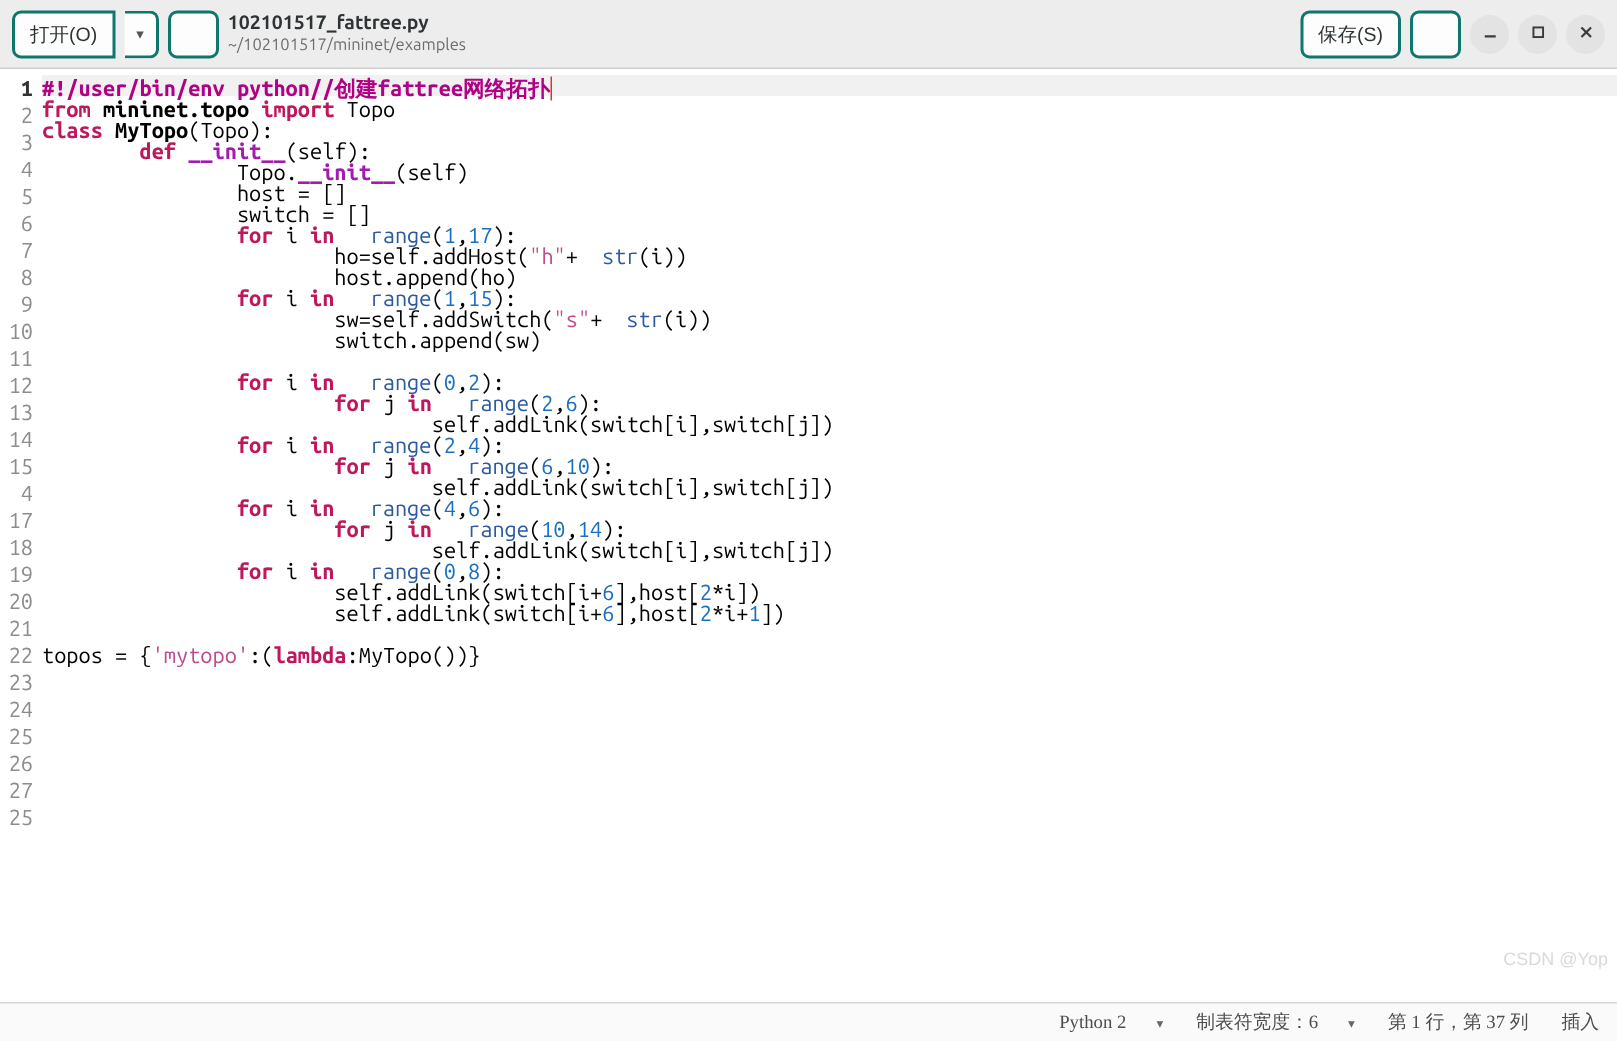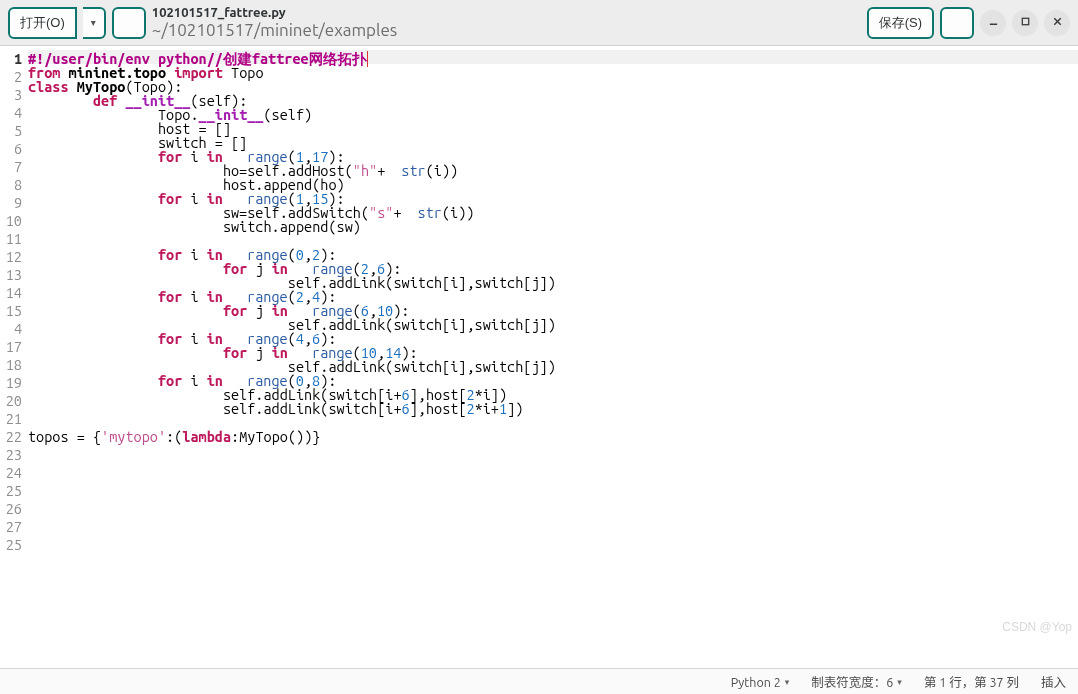--- a/index.html
+++ b/index.html
@@ -20,21 +20,21 @@
       background: #ededed;
       border-bottom: 1px solid #cfcfcf;
       display: flex;
       align-items: center;
       padding: 6px 8px;
       gap: 6px;
     }
     .hb-left, .hb-right { display: flex; align-items: center; gap: 6px; }
     .hb-center { flex: 1; text-align: left; line-height: 1.2; }
     .hb-title { font-weight: 600; font-size: 13px; color: #2e3436; }
-    .hb-subtitle { font-size: 17px; color: #6d6d6d; }
+    .hb-subtitle { font-size: 11px; color: #6d6d6d; }
     .btn {
       background: #fdfdfd;
       border: 2px solid #0f766e;
       border-radius: 6px;
       padding: 6px 10px;
       font-size: 13px;
       color: #2e3436;
       display: inline-flex;
       align-items: center;
       gap: 4px;
@@ -104,24 +104,24 @@
       border-top: 1px solid #d7d7d7;
       background: #fafafa;
       display: flex;
       align-items: center;
       justify-content: flex-end;
       gap: 22px;
       padding: 0 12px;
       font-size: 12.5px;
       color: #4d4d4d;
     }
-    .status-item { display: inline-flex; align-items: center; gap: 4px; cursor: pointer; }
+    .status-item { display: inline-flex; align-items: center; gap: 20px; cursor: pointer; font-family: Liberation Serif, serif; }
     .status-item .chev { font-size: 9px; color: #666; }
     .watermark {
-      position: absolute; right: 6px; bottom: 32px;
+      position: absolute; right: 6px; bottom: 20px;
       font-size: 12px; color: #d9d9d9; pointer-events: none;
       font-family: sans-serif;
     }
   </style>
 </head>
 <body>
 
 <div class="headerbar">
   <div class="hb-left">
     <button class="btn btn-split-l">

